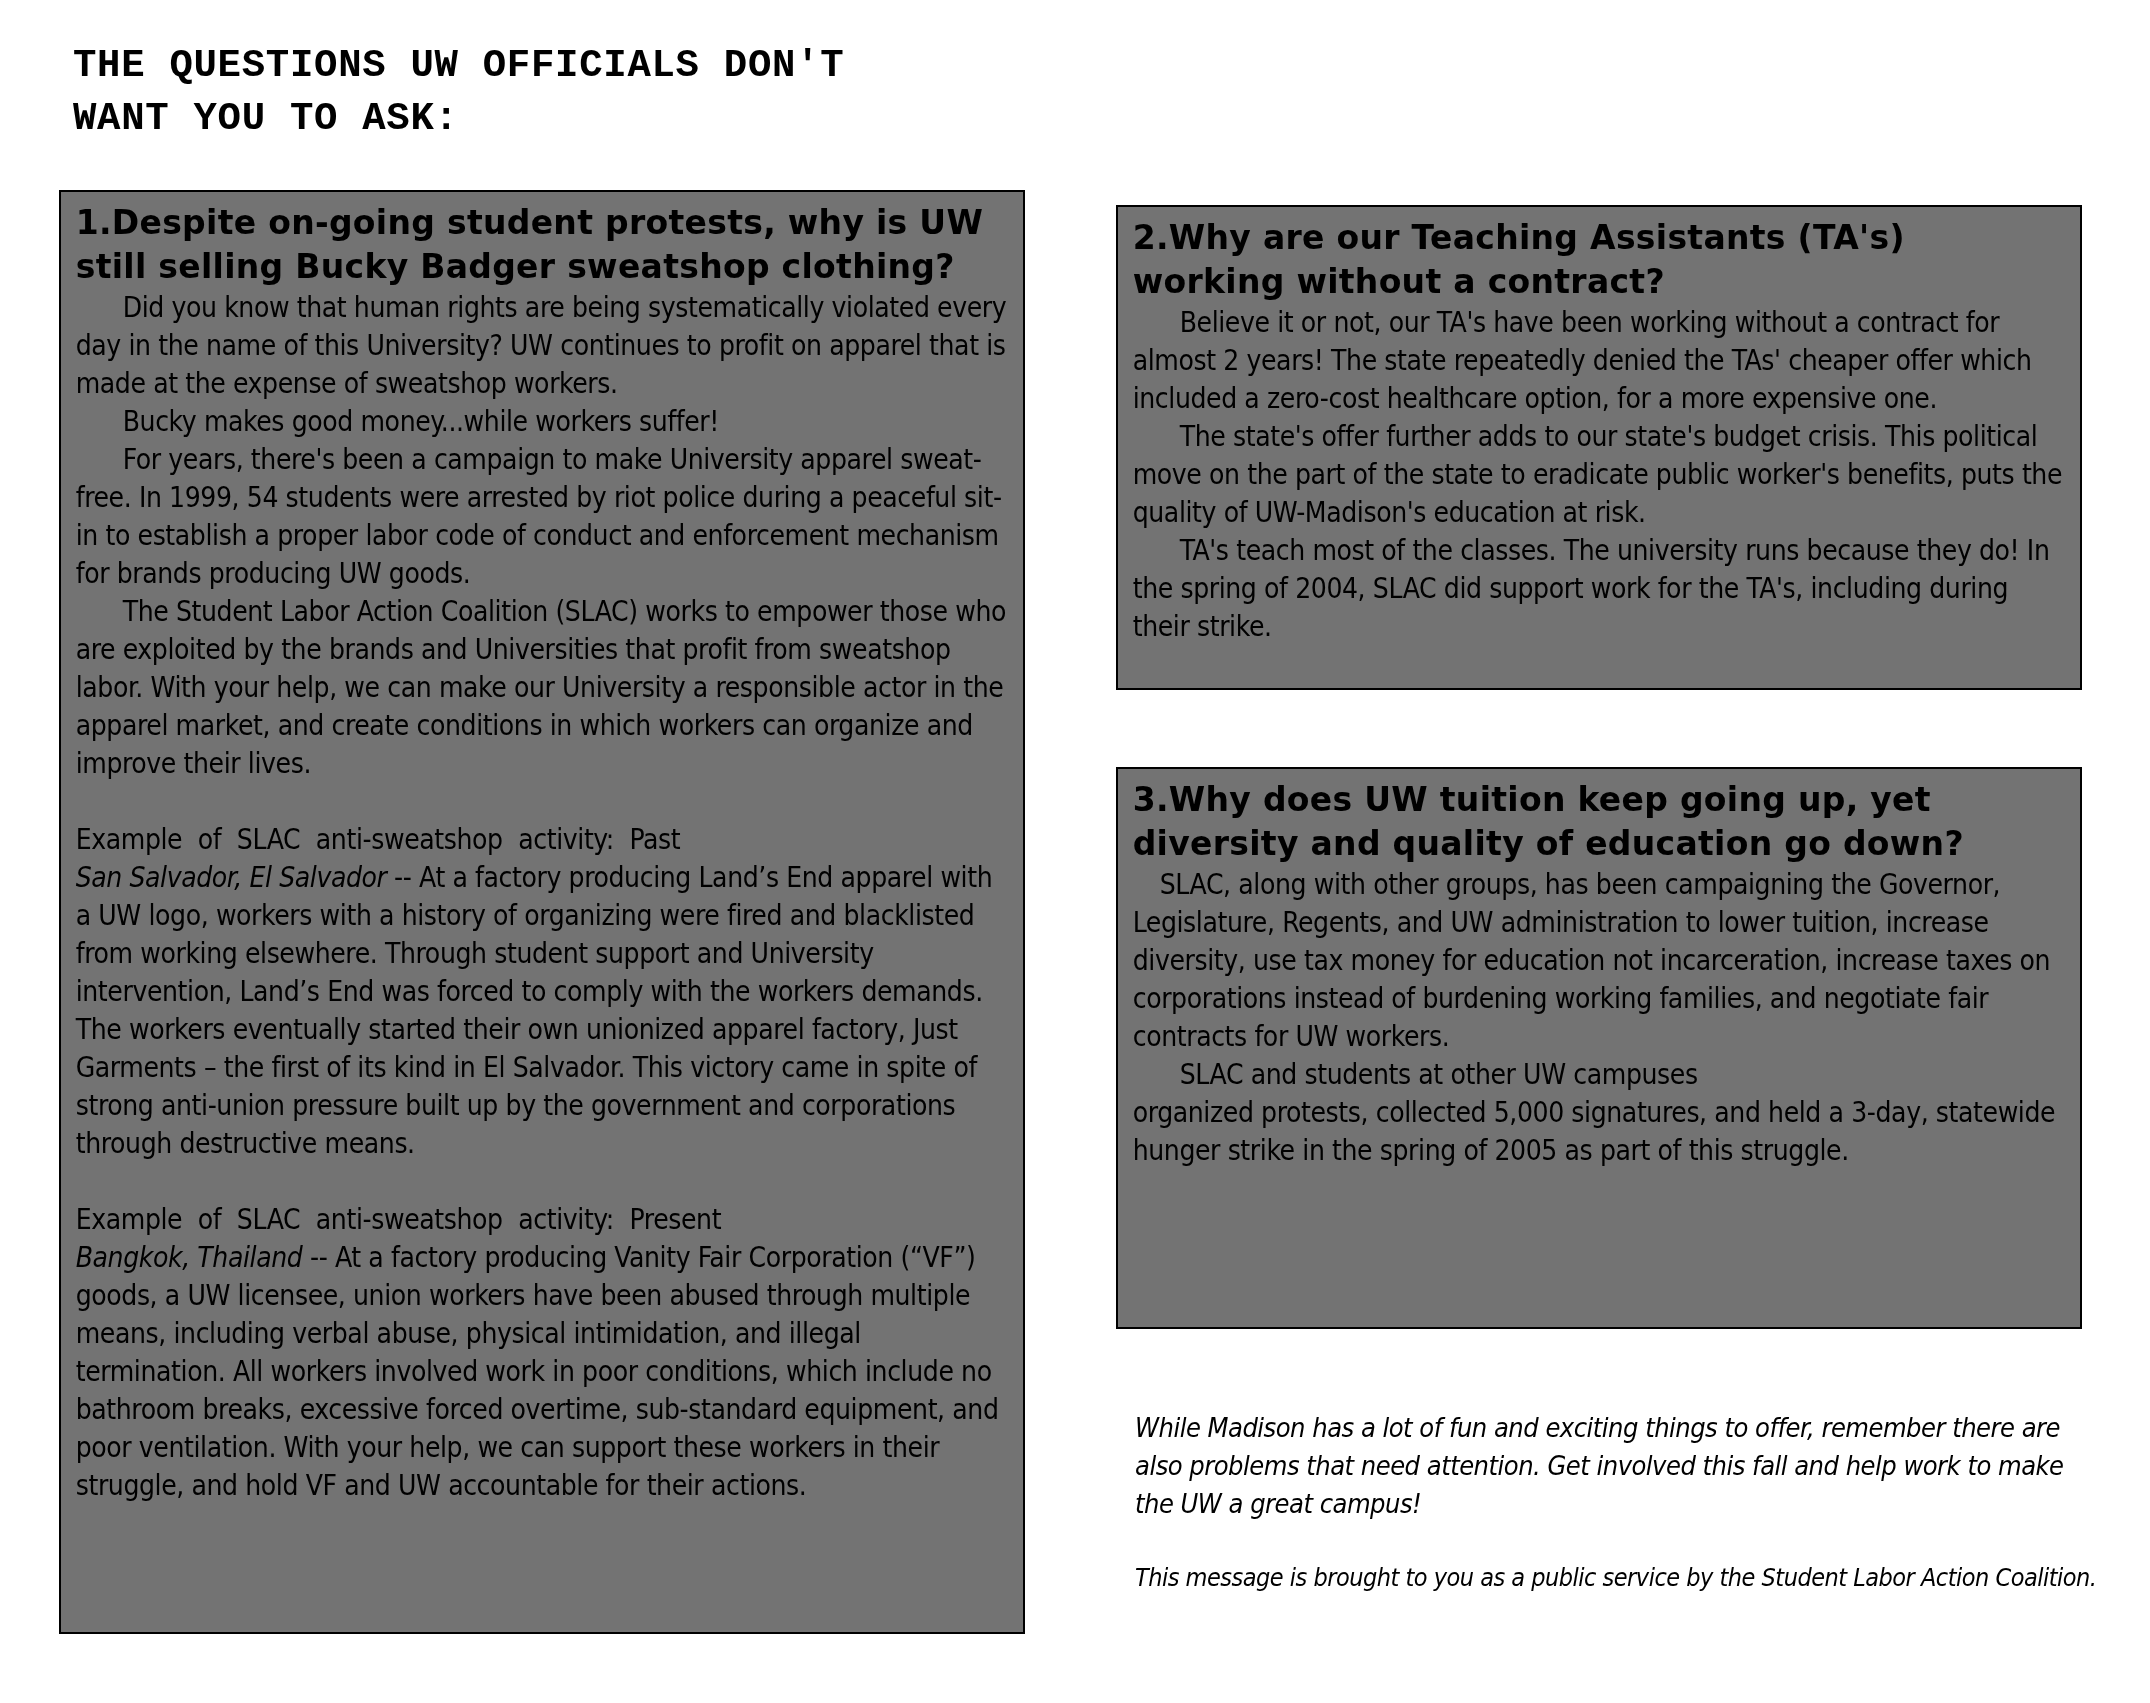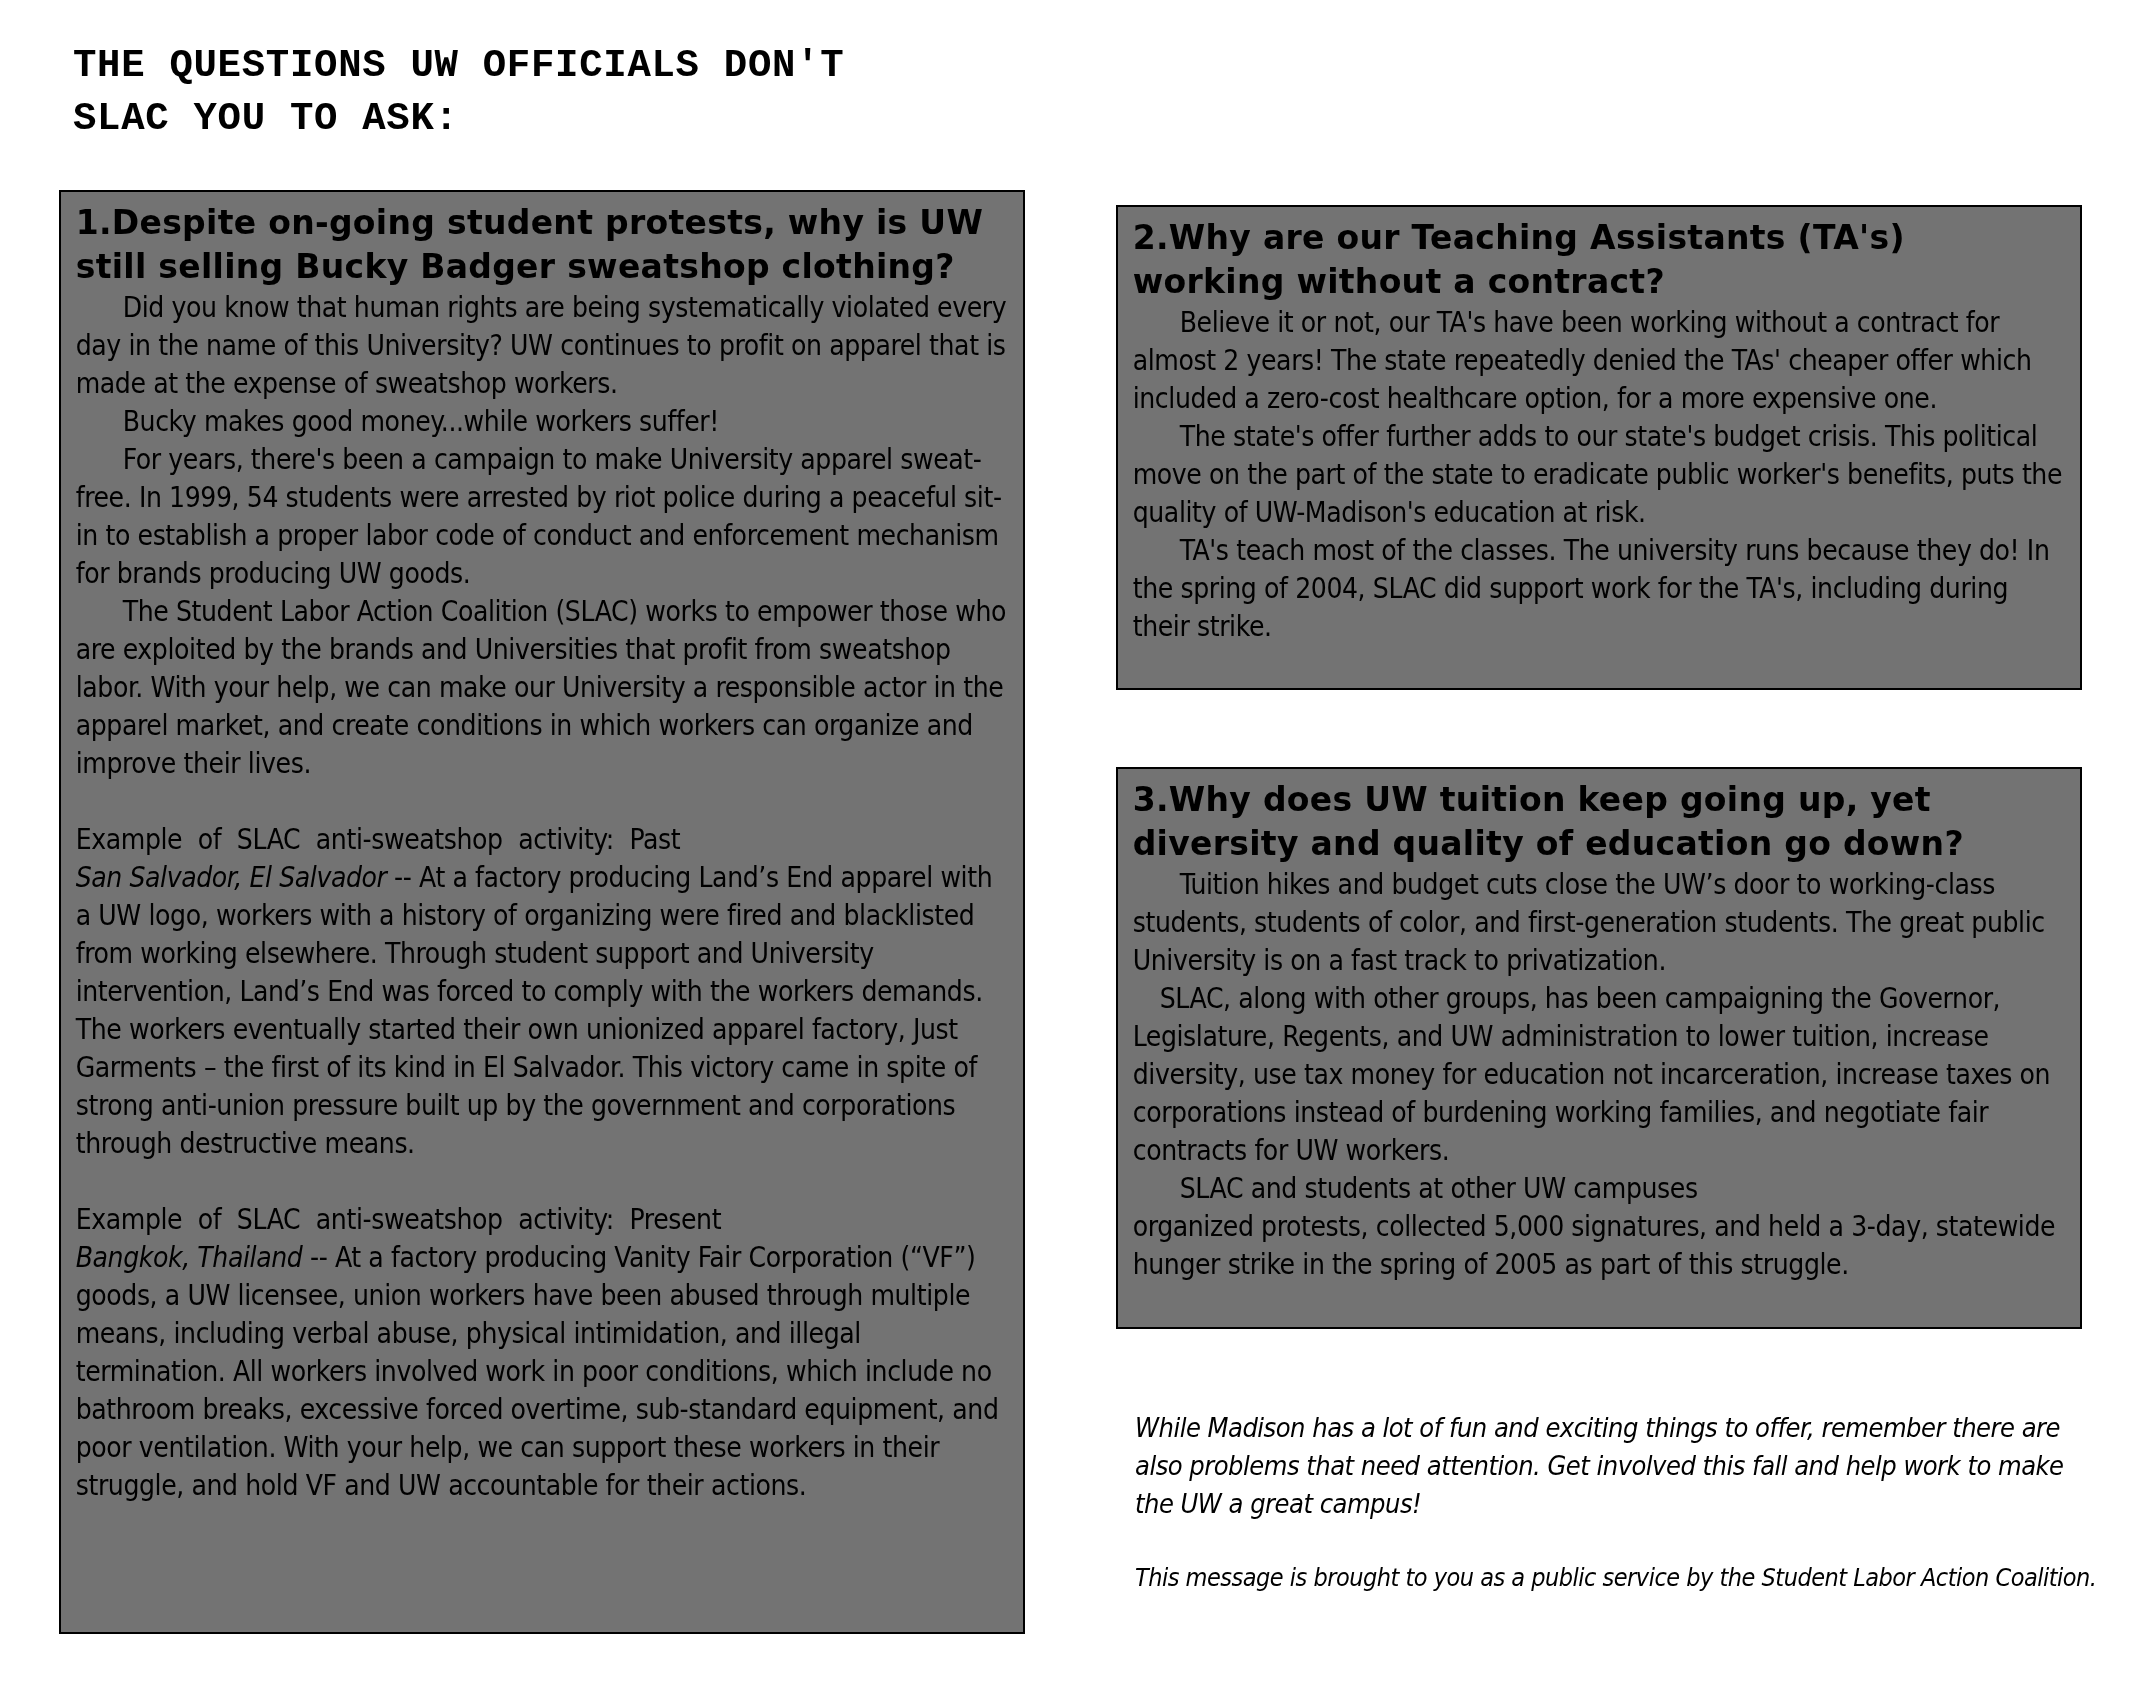--- a/index.html
+++ b/index.html
@@ -37,21 +37,21 @@
     font-style: italic; letter-spacing: -0.5px; margin: 0;
   }
   #closing1 { top: 1409px; font-size: 27px; line-height: 38px; }
   #closing2 { top: 1560px; font-size: 25px; line-height: 35px; }
 </style>
 </head>
 <body>
 
 <h1 class="title">
   <span>THE QUESTIONS UW OFFICIALS DON'T</span>
-  <span>SLAC YOU TO ASK:</span>
+  <span>WANT YOU TO ASK:</span>
 </h1>
 
 <section class="box" id="box1">
   <h2 class="q-heading">1.Despite on-going student protests, why is UW still selling Bucky Badger sweatshop clothing?</h2>
   <div class="body">
     <p class="indent">Did you know that human rights are being systematically violated every day in the name of this University?  UW continues to profit on apparel that is made at the expense of sweatshop workers.</p>
     <p class="indent">Bucky makes good money...while workers suffer!</p>
     <p class="indent">For years, there's been a campaign to make University apparel sweat-free. In 1999, 54 students were arrested by riot police during a peaceful sit-in to establish a proper labor code of conduct and enforcement mechanism for brands producing UW goods.</p>
     <p class="indent">The Student Labor Action Coalition (SLAC) works to empower those who are exploited by the brands and Universities that profit from sweatshop labor.  With your help, we can make our University a responsible actor in the apparel market, and create conditions in which workers can organize and improve their lives.</p>
     <div class="gap"></div>
@@ -68,21 +68,20 @@
   <div class="body">
     <p class="indent">Believe it or not, our TA's have been working without a contract for almost 2 years! The state  repeatedly denied the TAs' cheaper offer which included a zero-cost healthcare option, for a more expensive one.</p>
     <p class="indent">The state's offer further adds to our state's budget crisis. This political move on the part of the state to eradicate public worker's benefits, puts the quality of UW-Madison's education at risk.</p>
     <p class="indent">TA's teach most of the classes. The university runs because they do! In the spring of 2004, SLAC did support work for the TA's, including during their strike.</p>
   </div>
 </section>
 
 <section class="box" id="box3">
   <h2 class="q-heading">3.Why does UW tuition keep going up, yet diversity and quality of education go down?</h2>
   <div class="body">
-    <p class="indent">Tuition hikes and budget cuts close the UW’s door to working-class students, students of color, and first-generation students. The great public University is on a fast track to privatization.</p>
     <p style="text-indent:27px">SLAC, along with other groups, has been campaigning the Governor, Legislature, Regents, and UW administration to lower tuition, increase diversity, use tax money for education not incarceration, increase taxes on corporations instead of burdening working families, and negotiate fair contracts for UW workers.</p>
     <p class="indent">SLAC and students at other UW campuses</p>
     <p>organized protests, collected 5,000 signatures, and held a 3-day, statewide hunger strike in the spring of 2005 as part of this struggle.</p>
   </div>
 </section>
 
 <p class="closing" id="closing1">While Madison has a lot of fun and exciting things to offer, remember there are also problems that need attention. Get involved this fall and help work to make the UW a great campus!</p>
 <p class="closing" id="closing2">This message is brought to you as a public service by the Student Labor Action Coalition.</p>
 
 

